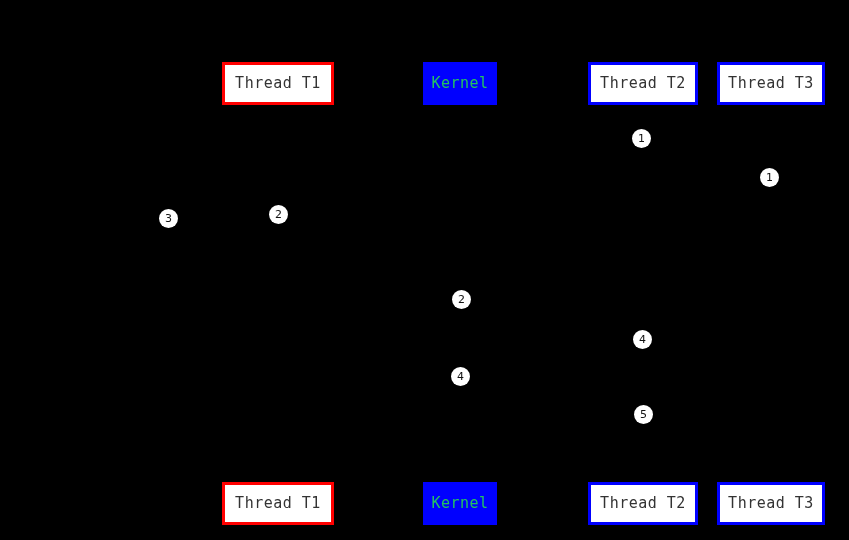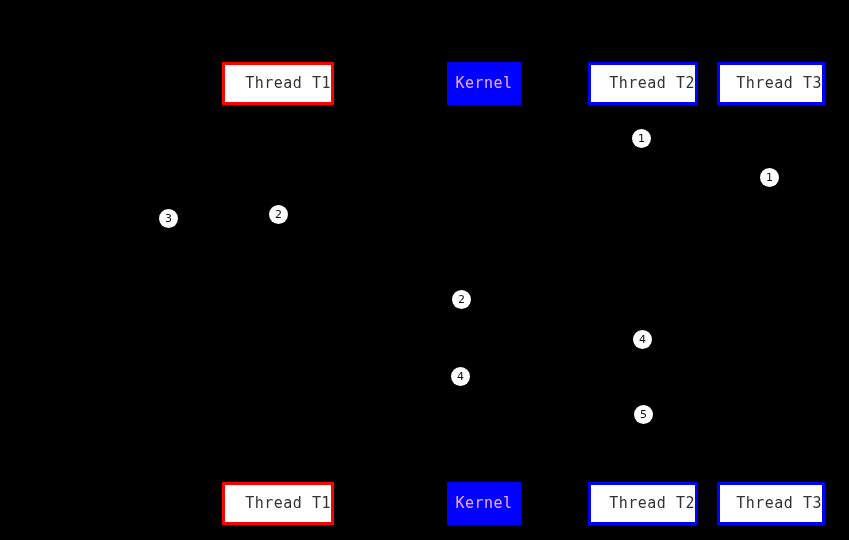--- a/index.html
+++ b/index.html
@@ -30,26 +30,24 @@
     font-size: 15px;
     letter-spacing: 0.5px;
     white-space: nowrap;
     line-height: 1;
   }
   .participant.plain {
     background: #ffffff;
     color: #333333;
     border-style: solid;
     border-width: 3px;
-    justify-content: flex-end;
   }
   .participant.filled {
-    color: #f0abfc;
+    color: #22c55e;
     border: 0;
-    margin-left: 24px;
   }
 
   
   .lifeline {
     position: absolute;
     width: 1px;
     background: #000000;
   }
 
   

